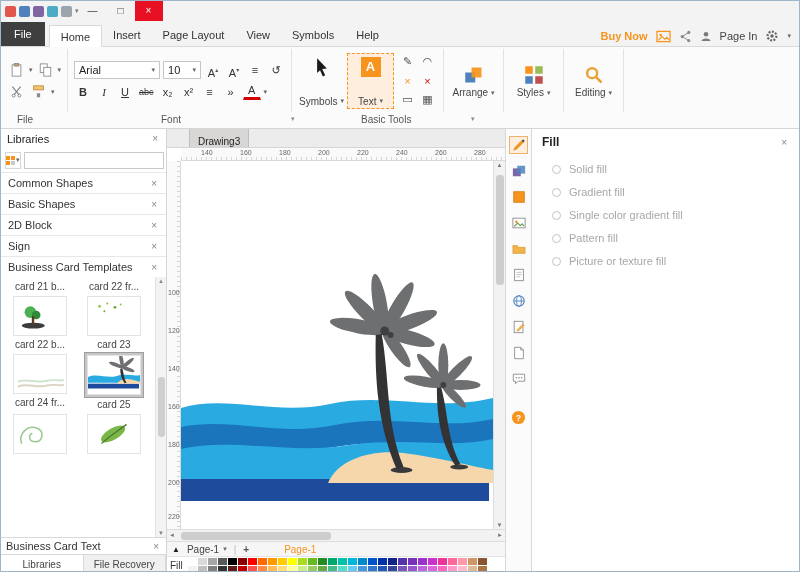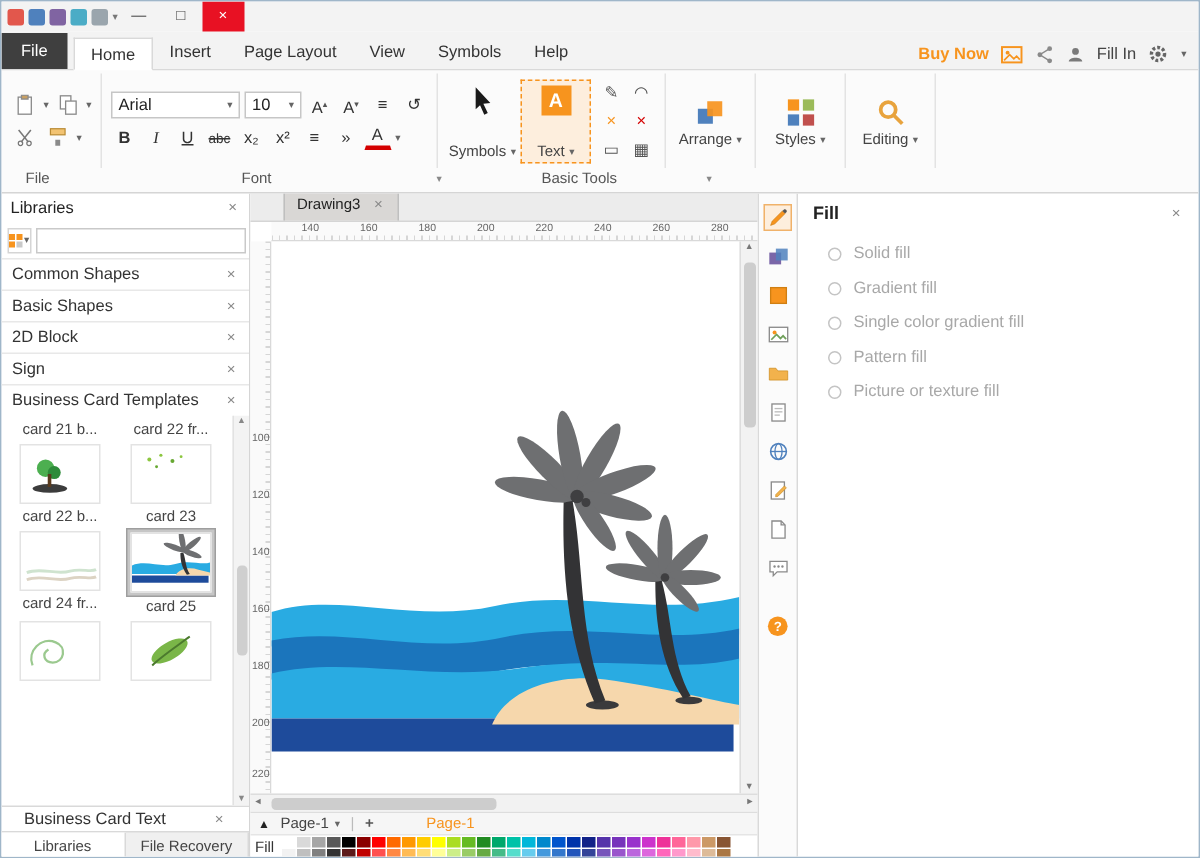--- a/index.html
+++ b/index.html
@@ -73,28 +73,28 @@
   .sb-item:last-of-type { border-bottom:1px solid #e8e8e8; }
   .thumb-area { flex:1; position:relative; overflow:hidden; padding:3px 12px 0 2px; }
   .thumb-row { display:flex; margin-bottom:2px; }
   .thumb-cell { width:74px; display:flex; flex-direction:column; align-items:center;text-align:center; }
   .thumb-wrap { padding:2px; }
   .thumb { width:54px; height:40px; background:#fff; border:1px solid #e3e3e3; display:flex; align-items:center; justify-content:center; overflow:hidden; }
   .thumb-cell.selected .thumb-wrap { background:#c6c6c6; border:1px solid #9e9e9e; }
   .thumb-label { font-size:10px; color:#444; margin-top:1px; }
   .sb-vscroll { position:absolute; right:0; top:0; bottom:0; width:11px; background:#f3f3f3; border-left:1px solid #e2e2e2; display:flex; flex-direction:column; align-items:center; justify-content:space-between; font-size:6px; color:#888; padding:1px 0; }
   .sb-vthumb { width:7px; height:60px; background:#cfcfcf; border-radius:3px; }
-  .sb-footer-item { height:17px; border-top:1px solid #d9d9d9; display:flex; align-items:center; padding:0 15px;text-align:right; }
+  .sb-footer-item { height:17px; border-top:1px solid #d9d9d9; display:flex; align-items:center; padding:0 5px;text-align:right; }
   .sb-tabs { height:19px; display:flex; border-top:1px solid #d9d9d9; background:#f0f0f0; }
   .sb-tab { flex:1; display:flex; align-items:center; justify-content:center; font-size:10px; color:#444; border-right:1px solid #d9d9d9; }
   .sb-tab.active { background:#fff; }
   
   .center { flex:1; min-width:0; display:flex; flex-direction:column; background:#fff; }
   .tabstrip { height:19px; background:#ececec; border-bottom:1px solid #d5d5d5; display:flex; align-items:flex-end; padding-left:22px; }
-  .doc-tab { height:18px; background:#d9d7d5; border:1px solid #bfbfbf; border-bottom:none; display:flex; align-items:center; gap:7px; padding:11px 8px; font-size:10px; color:#222; }
+  .doc-tab { height:18px; background:#d9d7d5; border:1px solid #bfbfbf; border-bottom:none; display:flex; align-items:center; gap:7px; padding:11px 8px; font-size:10px; color:#222;flex-direction:column; }
   .hruler { height:13px; margin-left:14px; border-bottom:1px solid #d9d9d9; position:relative; background:#fafafa;
     background-image:repeating-linear-gradient(to right,#d6d6d6 0 1px,transparent 1px 5px);
     background-size:100% 3px; background-position:0 100%; background-repeat:no-repeat; }
   .hruler span { position:absolute; top:1px; font-size:7px; color:#666; }
   .canvasrow { flex:1; min-height:0; display:flex; }
   .vruler { width:14px; border-right:1px solid #d9d9d9; position:relative; background:#fafafa;
     background-image:repeating-linear-gradient(to bottom,#d6d6d6 0 1px,transparent 1px 5px);
     background-size:3px 100%; background-position:100% 0; background-repeat:no-repeat; }
   .vruler span { position:absolute; left:1px; font-size:7px; color:#666; }
   .canvas { flex:1; position:relative; background:#fff; }
@@ -178,21 +178,21 @@
             <circle cx="4" cy="8" r="2" fill="#8a8a8a"></circle>
             <circle cx="12" cy="13" r="2" fill="#8a8a8a"></circle>
           </svg>
       </span>
       <span class="tbicon">
         <svg width="12" height="13" viewBox="0 0 16 16">
             <circle cx="8" cy="5" r="3" fill="#7a7a7a"></circle>
             <path d="M2 14 C2 9.5 14 9.5 14 14 Z" fill="#7a7a7a"></path>
           </svg>
       </span>
-      <span class="signin">Fill In</span>
+      <span class="signin">Page In</span>
       <span class="tbicon">
         <svg width="14" height="14" viewBox="0 0 16 16">
             <circle cx="8" cy="8" r="5" fill="none" stroke="#666" stroke-width="2.6" stroke-dasharray="2.2 1.6"></circle>
             <circle cx="8" cy="8" r="2" fill="#666"></circle>
           </svg>
       </span>
       <span class="caret">▾</span>
     </div>
   </div>
 

